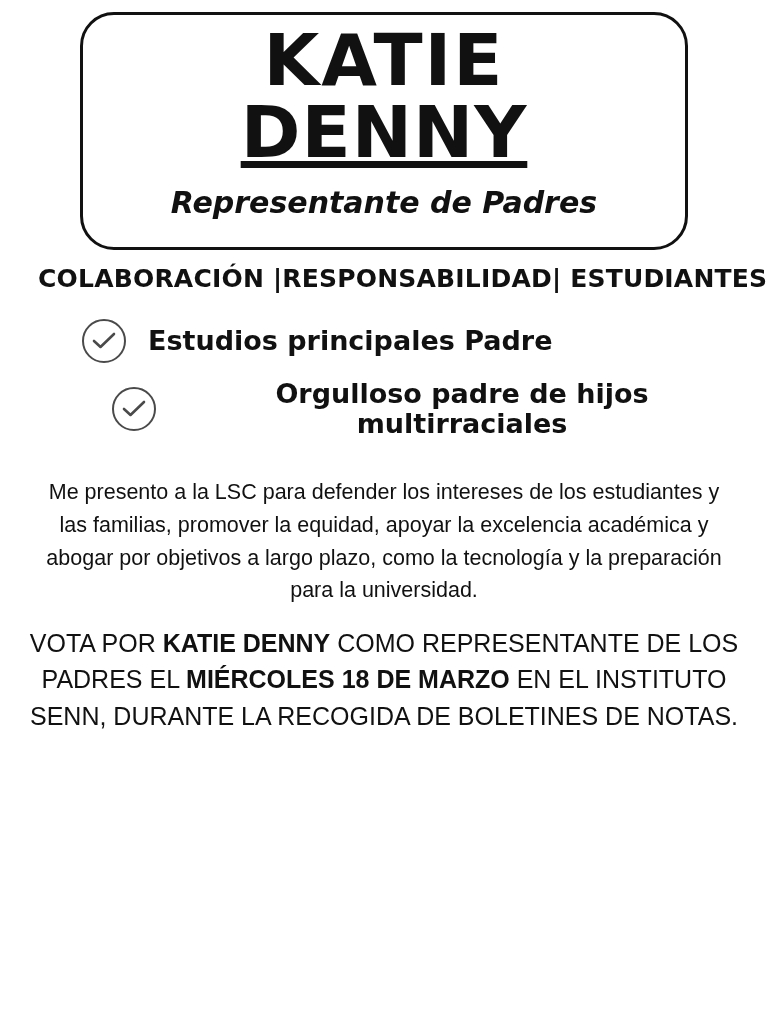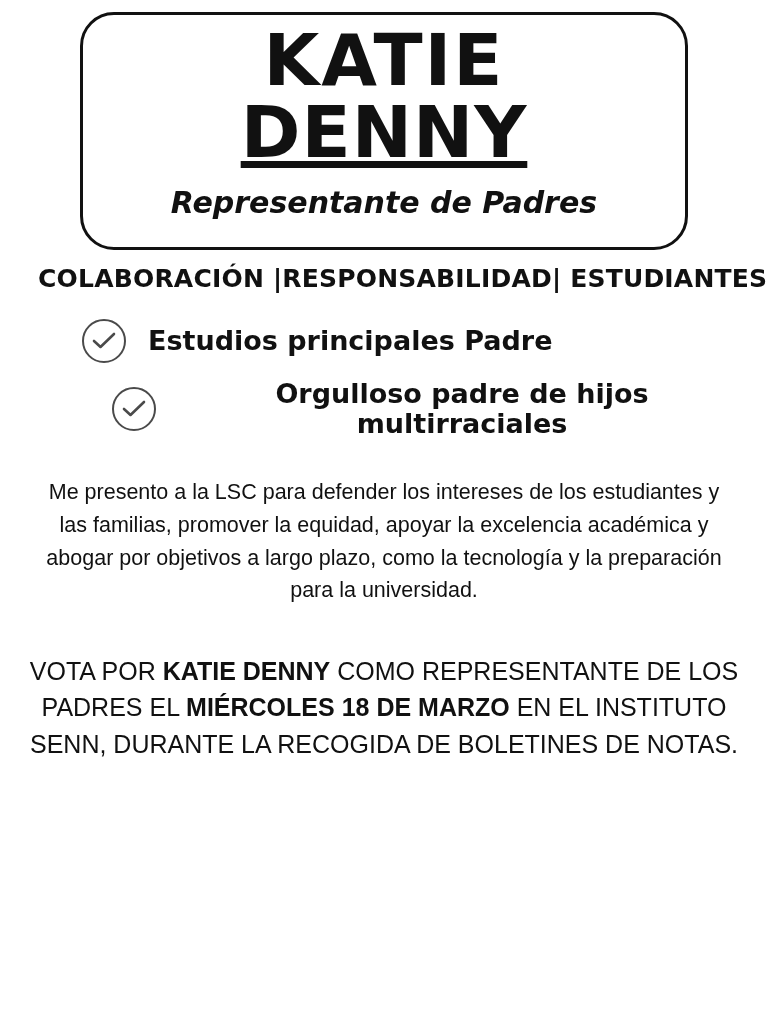--- a/index.html
+++ b/index.html
@@ -97,21 +97,21 @@
   .statement {
     margin: 22px 24px 0 24px;
     text-align: center;
     font-size: 21.5px;
     line-height: 1.52;
     font-family: "Liberation Sans", sans-serif;
   }
 
   
   .cta {
-    margin: 46px 6px 0 6px;
+    margin: 18px 6px 0 6px;
     text-align: center;
     font-size: 25px;
     line-height: 1.45;
     font-family: "Liberation Sans", sans-serif;
   }
   .cta b { font-weight: bold; }
 </style>
 </head>
 <body>
 

